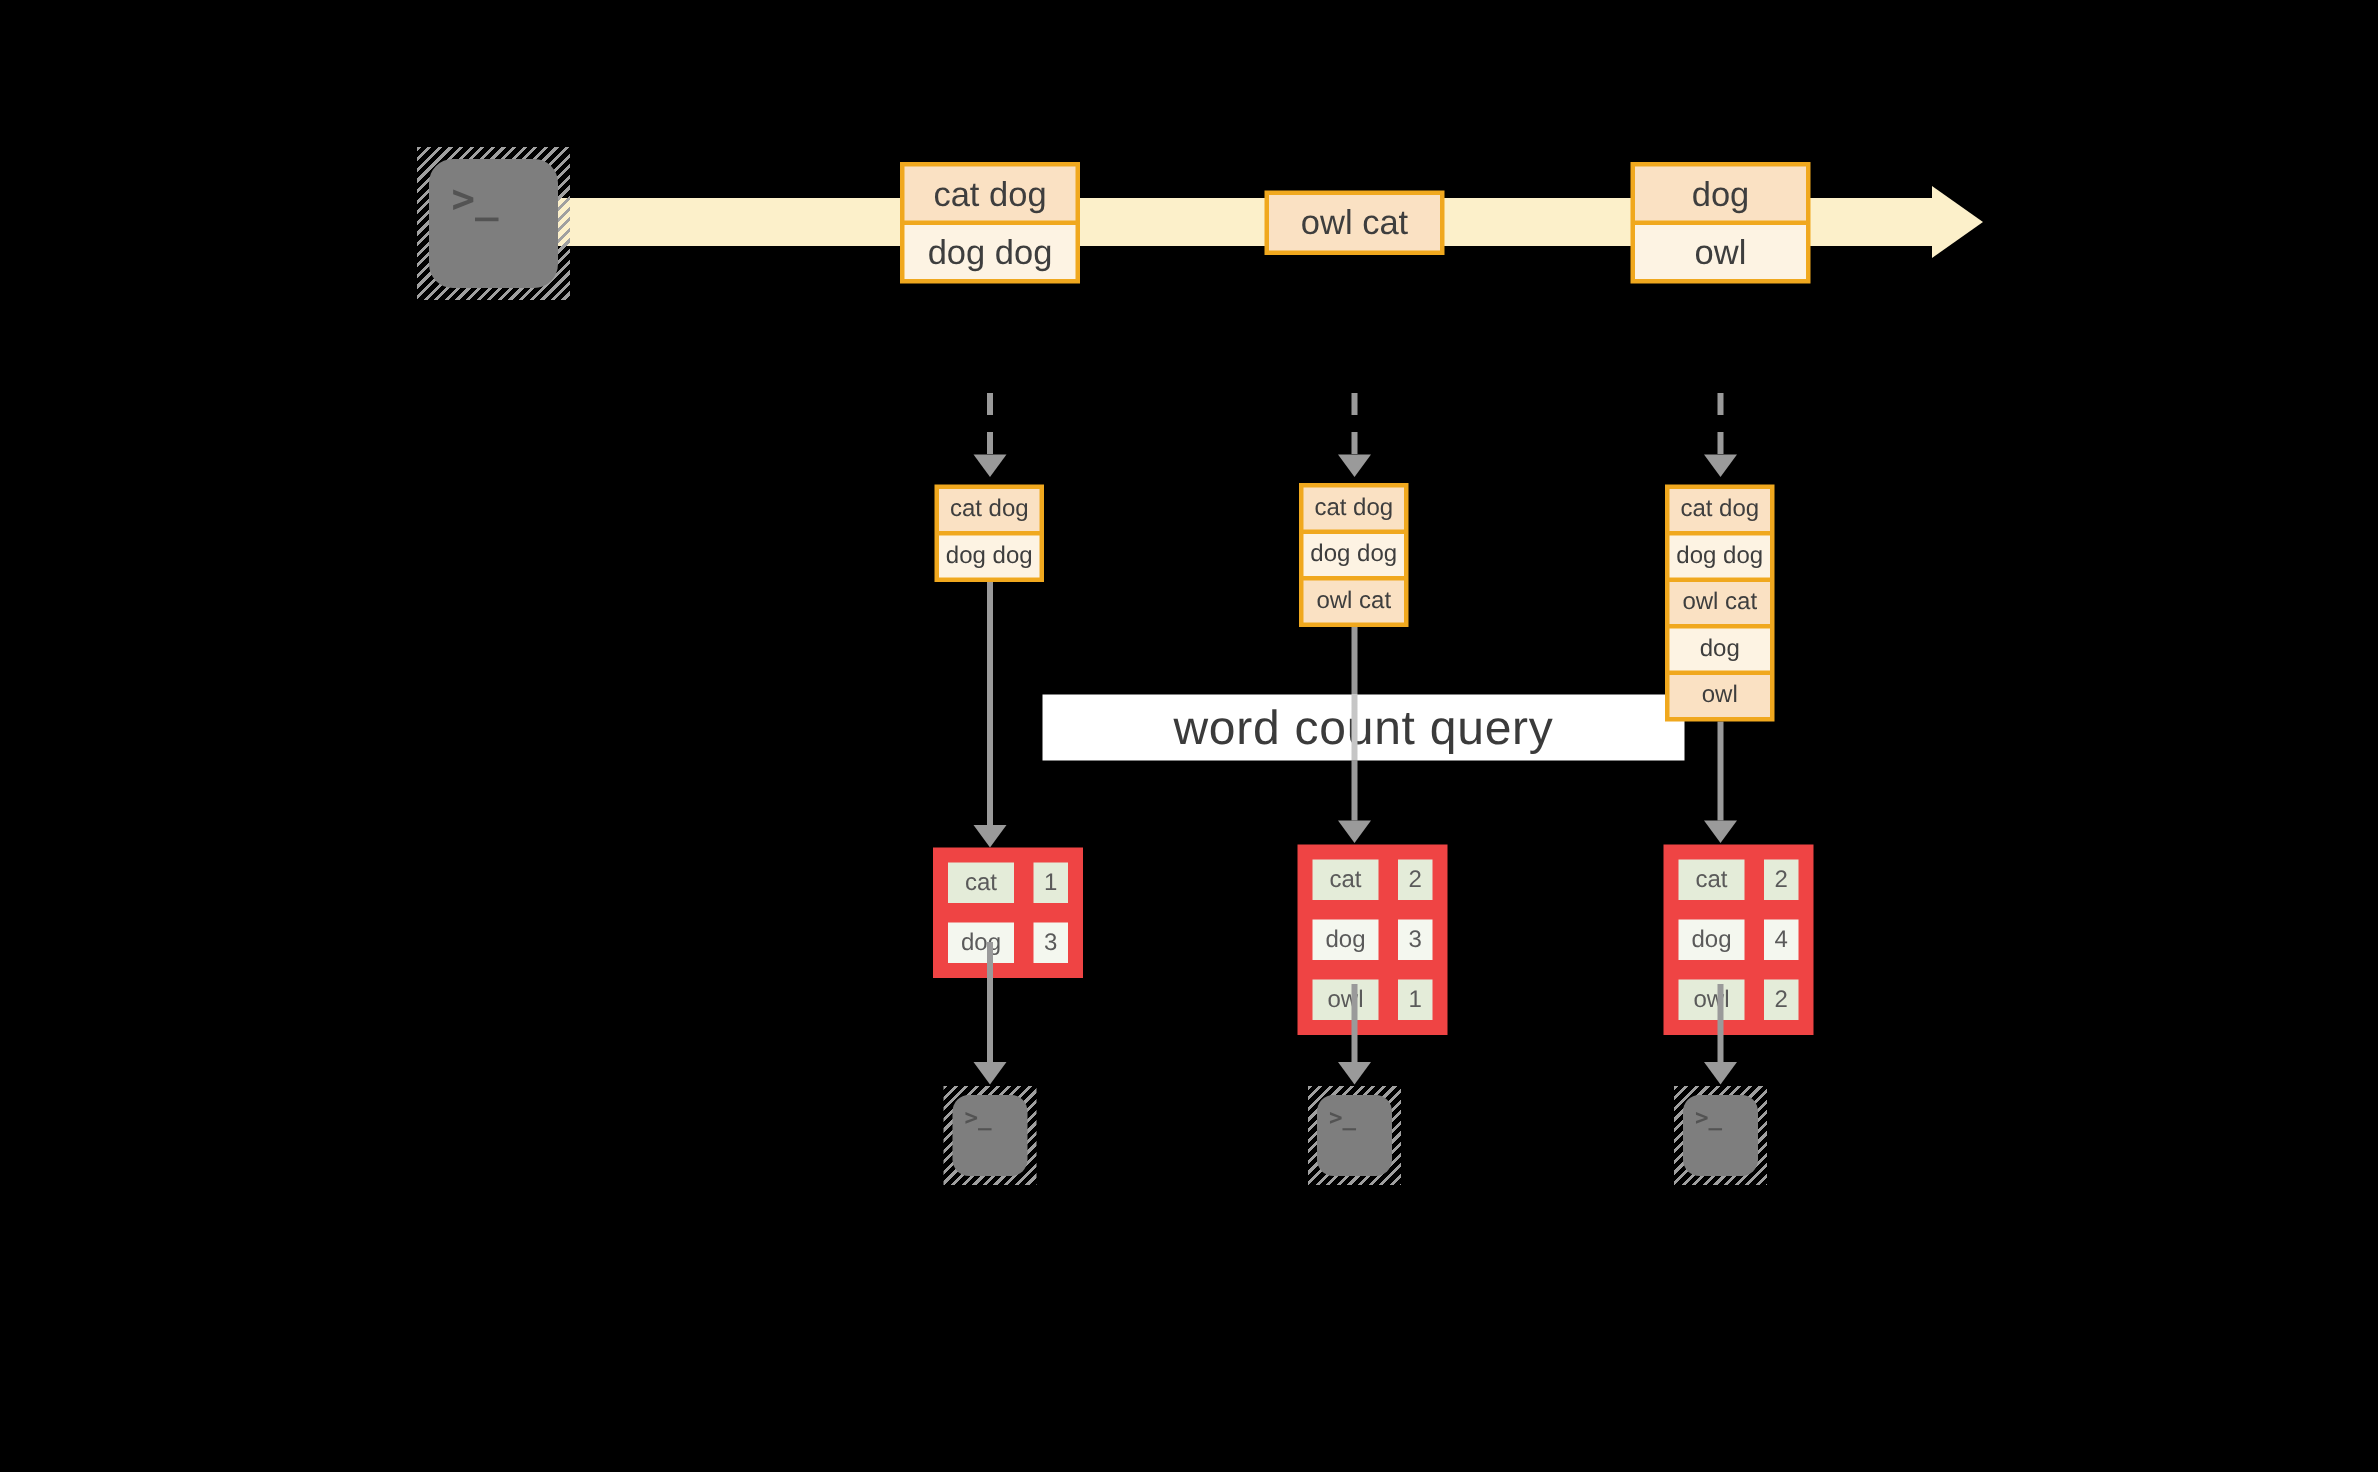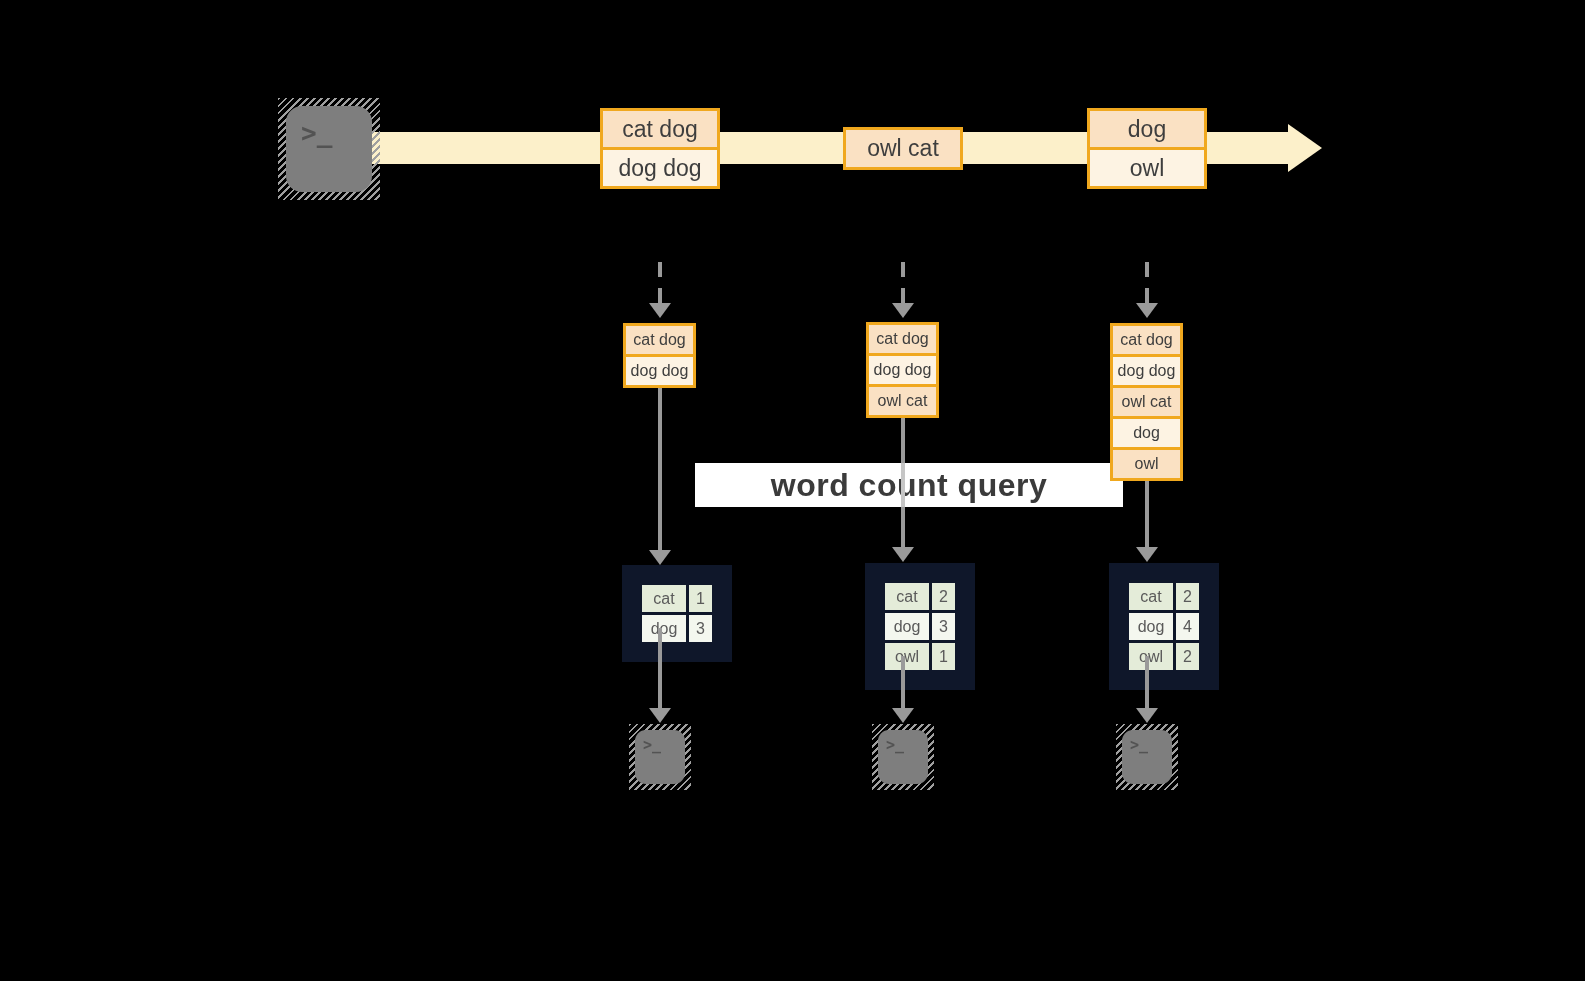--- a/index.html
+++ b/index.html
@@ -52,25 +52,25 @@
   .ahead{
     position:absolute;width:0;height:0;z-index:2;
     border-left:11px solid transparent;border-right:11px solid transparent;
     border-top:15px solid #9A9A9A;
   }
   
   .banner{
     position:absolute;left:695px;top:463px;width:428px;height:44px;background:#FFFFFF;
     display:flex;align-items:center;justify-content:center;z-index:1;
   }
-  .banner span{font-size:32px;color:#3B3B3B;font-weight:700;letter-spacing:.5px;}
+  .banner span{font-size:32px;color:#3B3B3B;font-weight:400;letter-spacing:.5px;}
   
   .gtable{
-    position:absolute;background:#0f172a;padding:20px;box-sizing:content-box;
-    display:grid;grid-template-columns:44px 23px;gap:3px;z-index:2;
+    position:absolute;background:#ef4444;padding:10px;box-sizing:content-box;
+    display:grid;grid-template-columns:44px 23px;gap:13px;z-index:2;
   }
   .gcell{
     height:27px;display:flex;align-items:center;justify-content:center;
     font-size:16px;color:#5A5A5A;font-weight:300;
   }
   .rowA{background:#E4ECD9;}
   .rowB{background:#F4F7EF;}
 </style>
 </head>
 <body>

